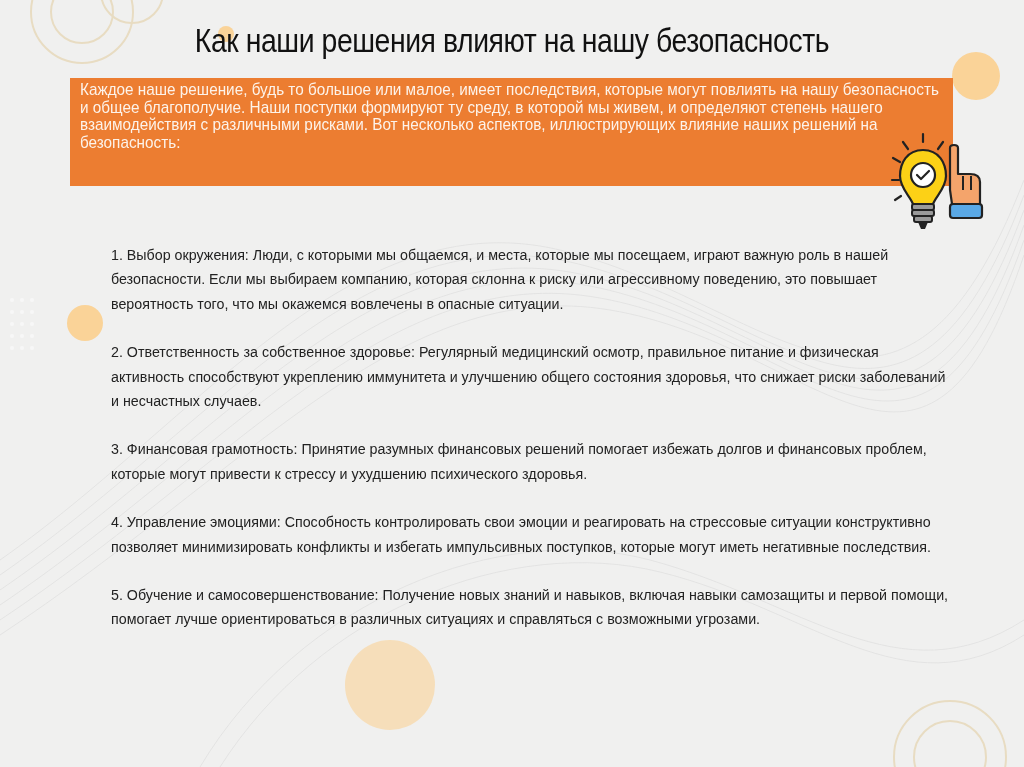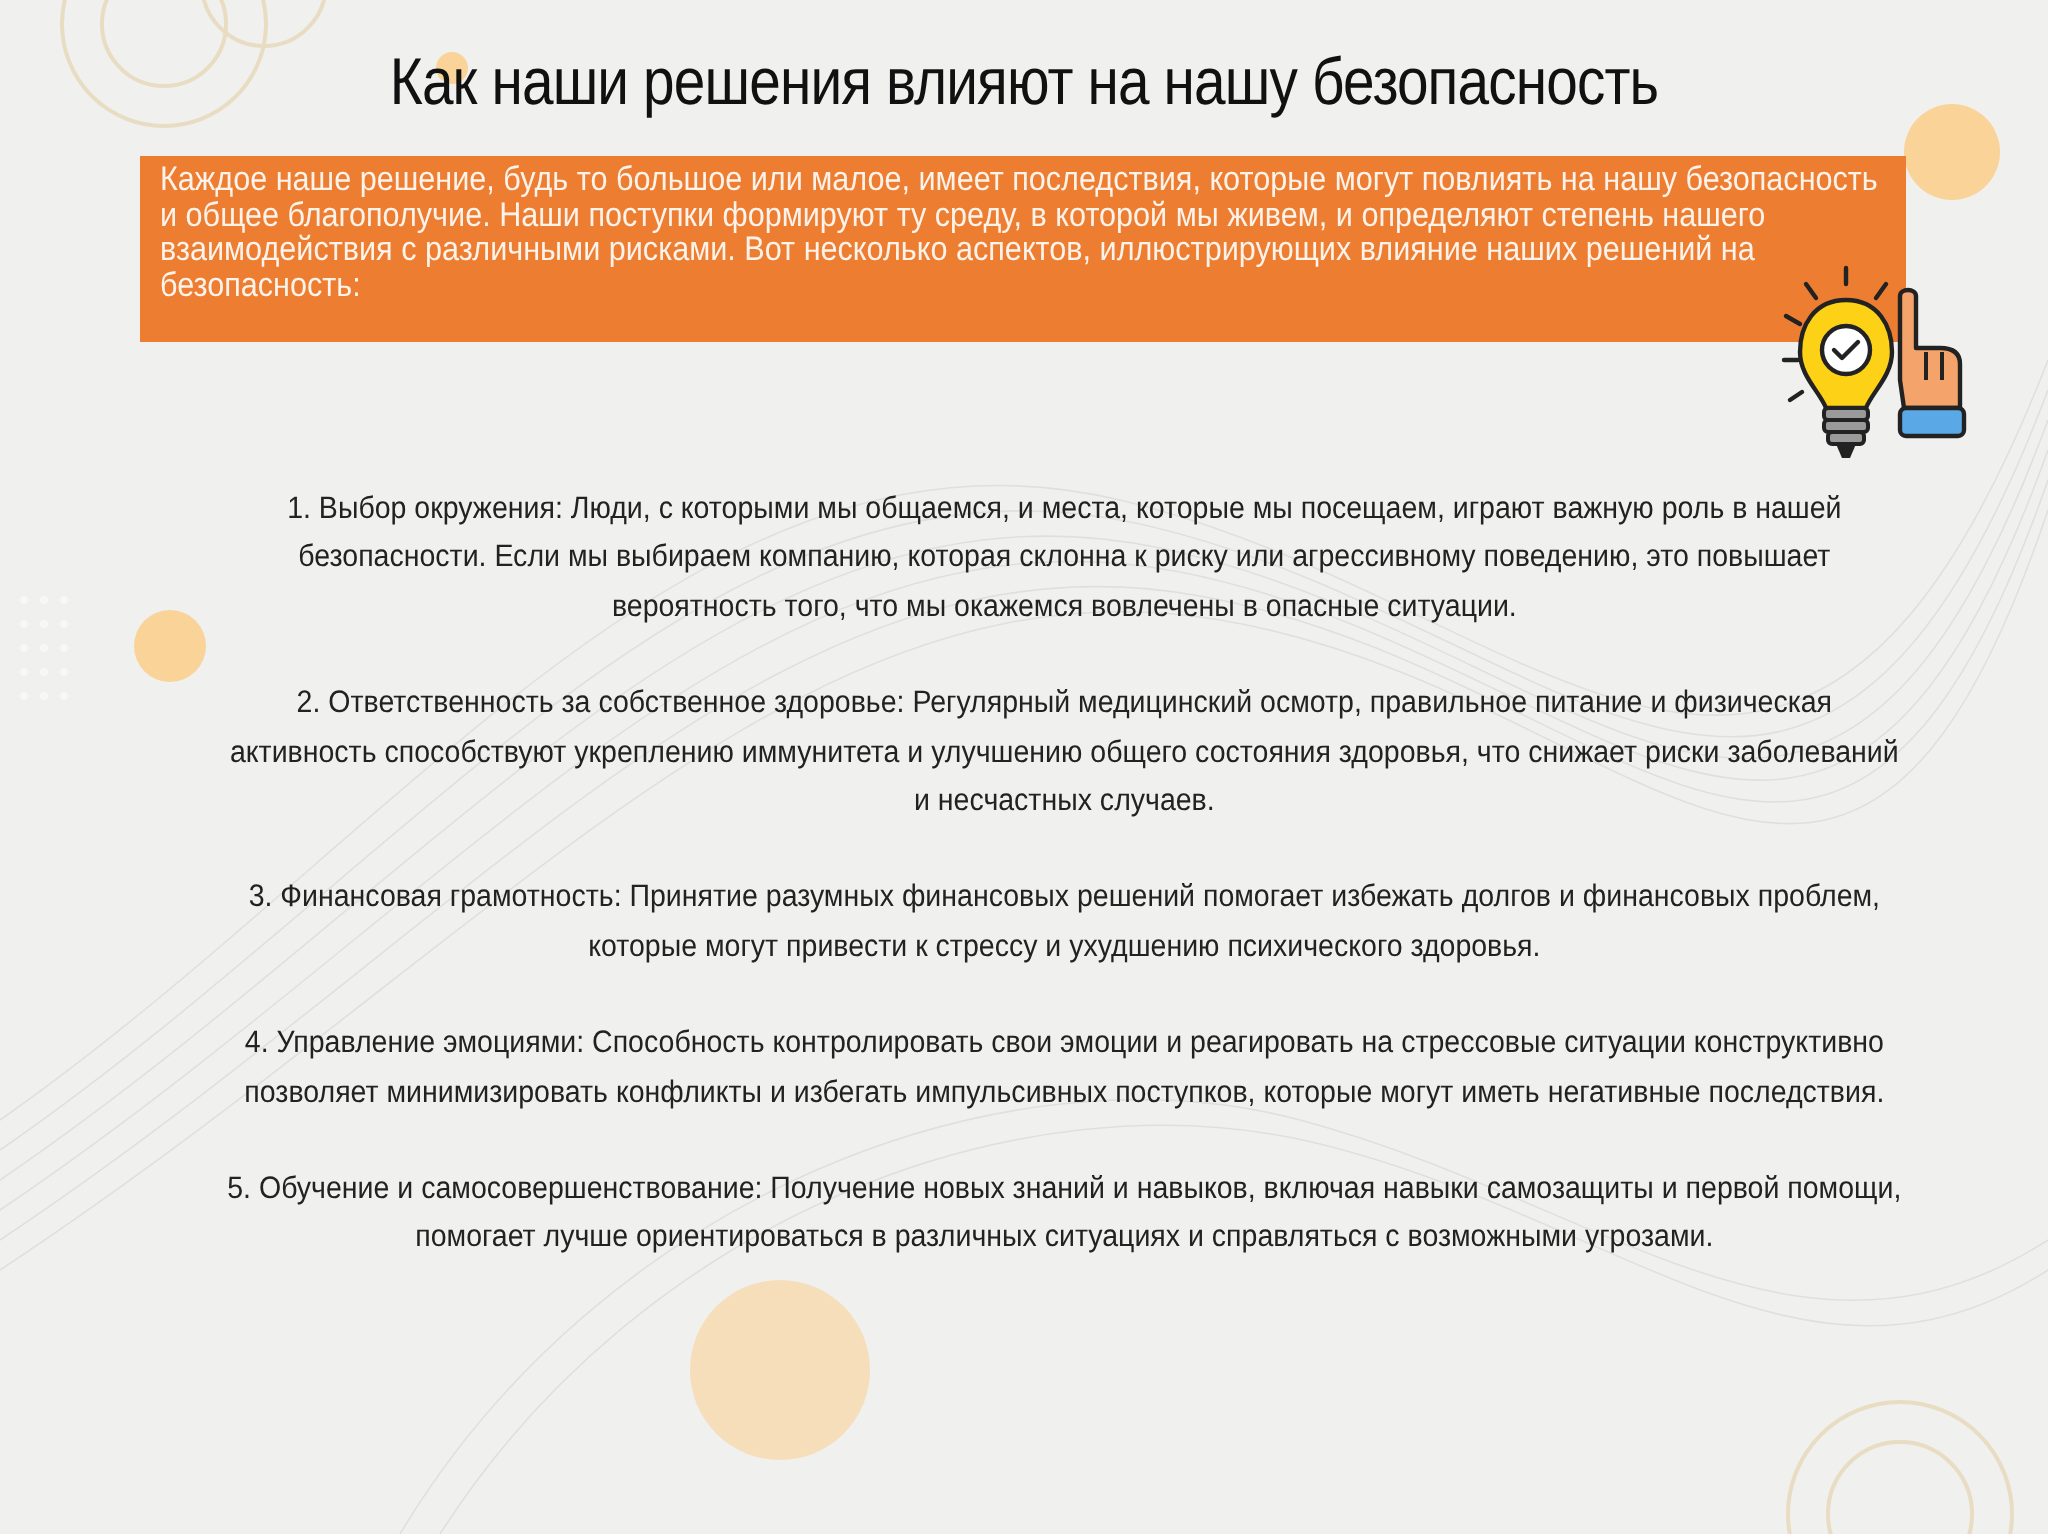--- a/index.html
+++ b/index.html
@@ -11,31 +11,31 @@
   .bg-layer { position: absolute; inset: 0; pointer-events: none; }
   .bg-waves { position: absolute; inset: 0; }
   .circle-solid { position: absolute; border-radius: 50%; background: #fbcf8e; opacity: .9; }
   .ring { position: absolute; border-radius: 50%; border: 2px solid #e8dcc2; }
   .title {
     position: absolute; left: 0; width: 1024px; top: 22px; text-align: center;
     font-size: 33px; color: #111; letter-spacing: -0.5px; font-family: "Liberation Sans", sans-serif;
     transform: scaleX(0.86); transform-origin: center;
   }
   .intro-box {
-    position: absolute; left: 70px; top: 78px; width: 883px; height: 93px;
+    position: absolute; left: 70px; top: 78px; width: 883px; height: 108px;
     background: #ec7d31; box-sizing: border-box; padding: 3px 10px;
   }
   .intro-text {
     color: #fdf3ea; font-size: 17px; line-height: 17.5px; margin: 0;
     font-family: "Liberation Sans", sans-serif;
     transform: scaleX(0.9); transform-origin: left top; width: 111%;
   }
   .icon-bulb { position: absolute; left: 890px; top: 130px; width: 100px; height: 108px; }
   .content {
-    position: absolute; left: 111px; top: 243px; width: 840px; text-align: center;
+    position: absolute; left: 111px; top: 243px; width: 840px;
   }
   .item {
     margin: 0 0 24px 0; font-size: 15.5px; line-height: 24.4px; color: #222;
     font-family: "Liberation Sans", sans-serif;
     transform: scaleX(0.92); transform-origin: left top; width: 109%;
   }
 </style>
 </head>
 <body>
 

